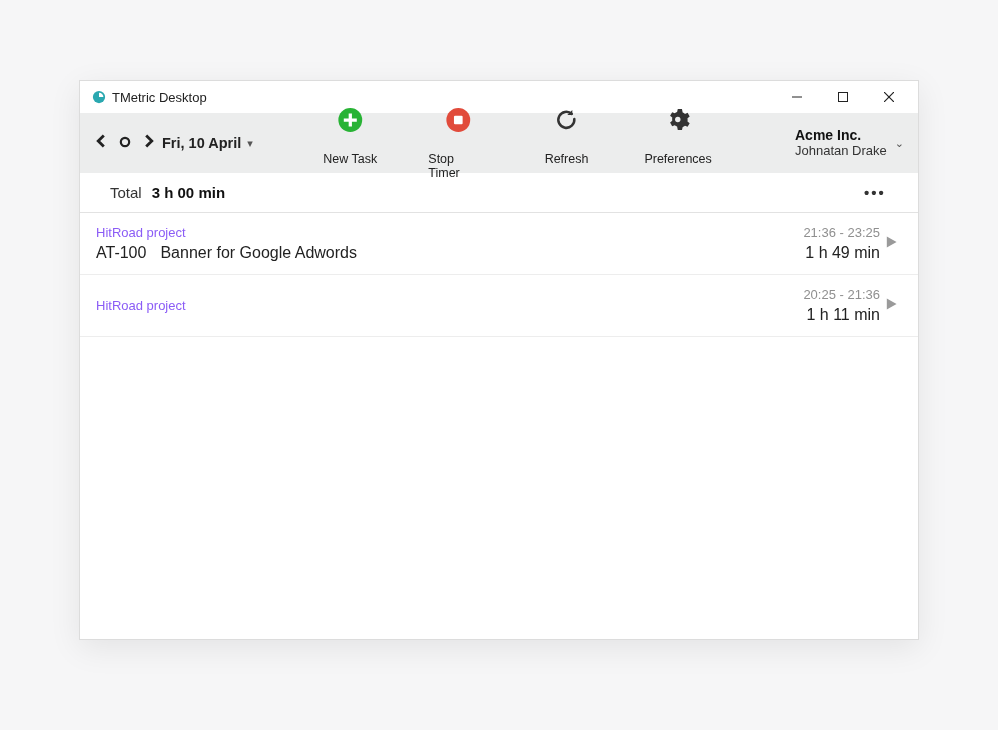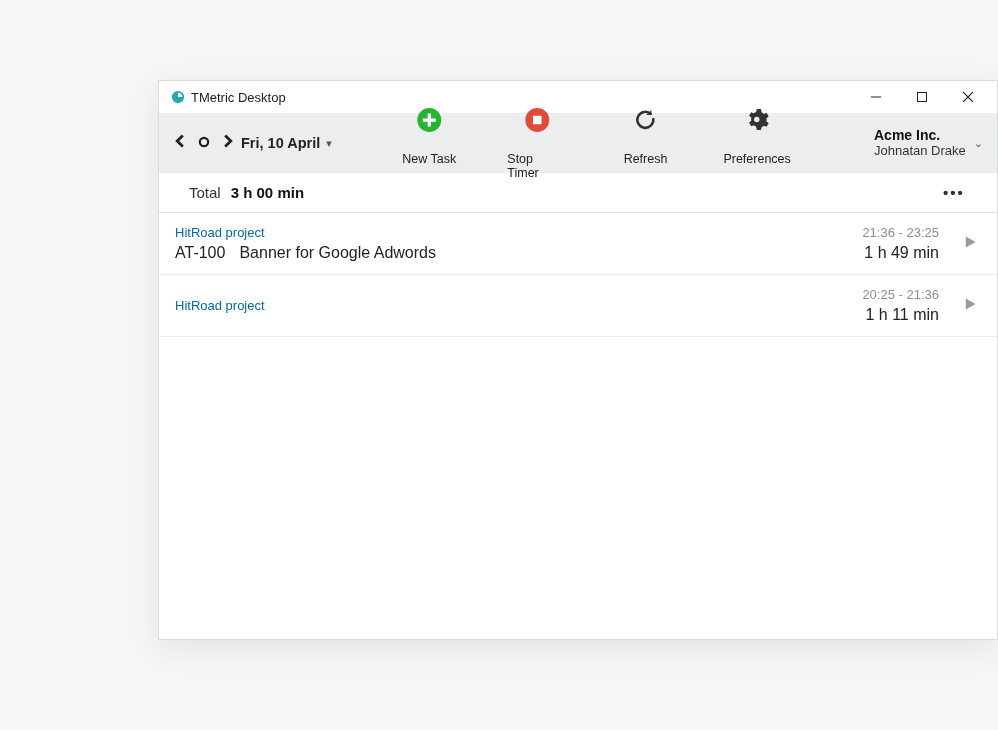--- a/index.html
+++ b/index.html
@@ -1,17 +1,17 @@
 <!DOCTYPE html>
 <html><head>
 <meta charset="utf-8">
 <style>
   * { box-sizing: border-box; margin:0; padding:0; }
   html,body { width:998px; height:730px; font-family: "Segoe UI", Arial, sans-serif; background:#f6f6f7; }
-  .stage { width:998px; height:730px; display:flex; align-items:flex-start; justify-content:flex-end; padding-top:80px;}
+  .stage { width:998px; height:730px; display:flex; align-items:flex-start; justify-content:center; padding-top:80px;}
   .window { width:840px; height:560px; background:#fff; border:1px solid #dcdcdc; box-shadow:0 8px 30px rgba(0,0,0,0.08); display:flex; flex-direction:column;}
   
   .titlebar{ height:32px; display:flex; align-items:center; padding:0 6px; font-size:13px; color:#222;}
   .titlebar .app-icon{ width:14px; height:14px; margin:0 6px;}
   .titlebar .title{ font-weight:500; flex:0 0 auto;}
   .titlebar .spacer{ flex:1;}
   .winbtn{ width:46px; height:32px; display:flex; align-items:center; justify-content:center; cursor:default; color:#222;}
   
   .toolbar{ height:60px; background:#eceded; display:flex; align-items:center; padding:0 10px; position:relative;}
   .nav { display:flex; align-items:center; gap:2px; font-size:16px; color:#222;}
@@ -27,24 +27,24 @@
   .account .user{ font-size:13px; color:#333; line-height:1.1;}
   .account .colchev{ font-size:11px; color:#555;}
   
   .totalrow{ height:40px; display:flex; align-items:center; padding:0 30px; border-bottom:1px solid #e2e2e2; font-size:15px;}
   .totalrow .tlabel{ color:#333; margin-right:10px;}
   .totalrow .tval{ font-weight:700; color:#111;}
   .totalrow .more{ margin-left:auto; cursor:pointer; width:26px; text-align:center; color:#333; font-weight:700; letter-spacing:2px;}
   
   .entry{ display:flex; align-items:center; padding:12px 16px; border-bottom:1px solid #ededed;}
   .entry .left{ display:flex; flex-direction:column; gap:4px; flex:1;}
-  .entry .project{ font-size:13px; color:#0369a1;}
+  .entry .project{ font-size:13px; color:#8b5cf6;}
   .entry .taskline{ font-size:16px; color:#222; display:flex; gap:14px;}
   .entry .taskid{ color:#222;}
-  .entry .right{ display:flex; flex-direction:column; align-items:flex-end; gap:4px; margin-right:20px;}
+  .entry .right{ display:flex; flex-direction:column; align-items:flex-end; gap:4px; margin-right:0;}
   .entry .timerange{ font-size:13px; color:#8f8f8f;}
   .entry .dur{ font-size:16px; color:#222;}
   .entry .play{ width:22px; height:22px; display:flex; align-items:center; justify-content:center; cursor:pointer; color:#9a9a9a;}
   .body-area{ flex:1; background:#fff; overflow:auto;}
 </style>
 </head>
 <body>
 
 <div class="stage">
   <div class="window">

